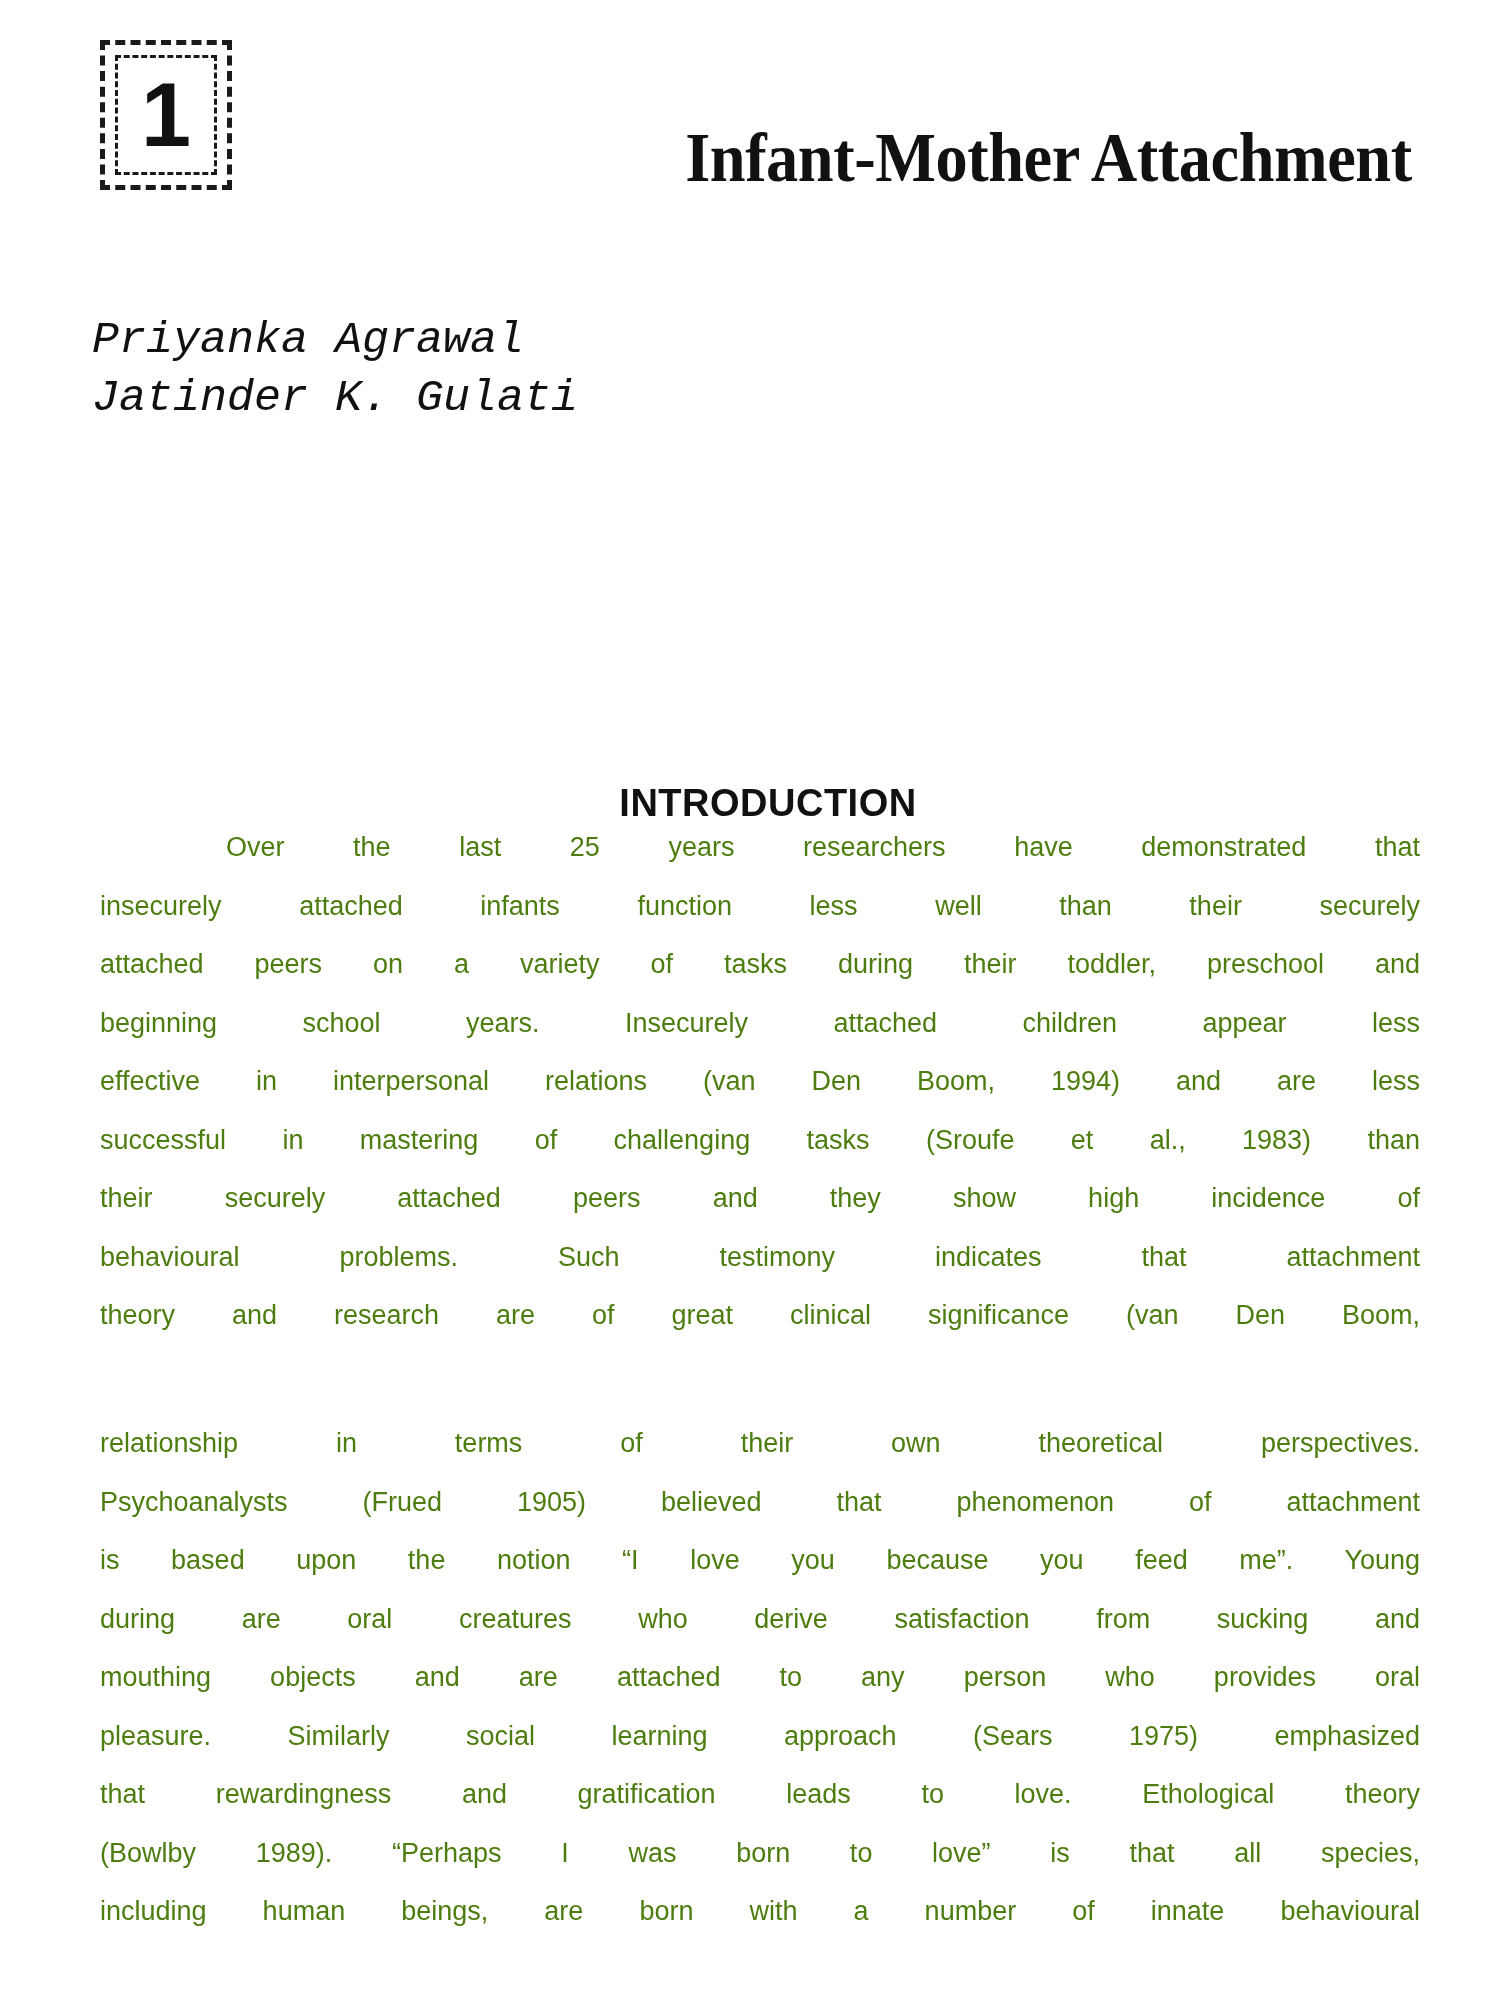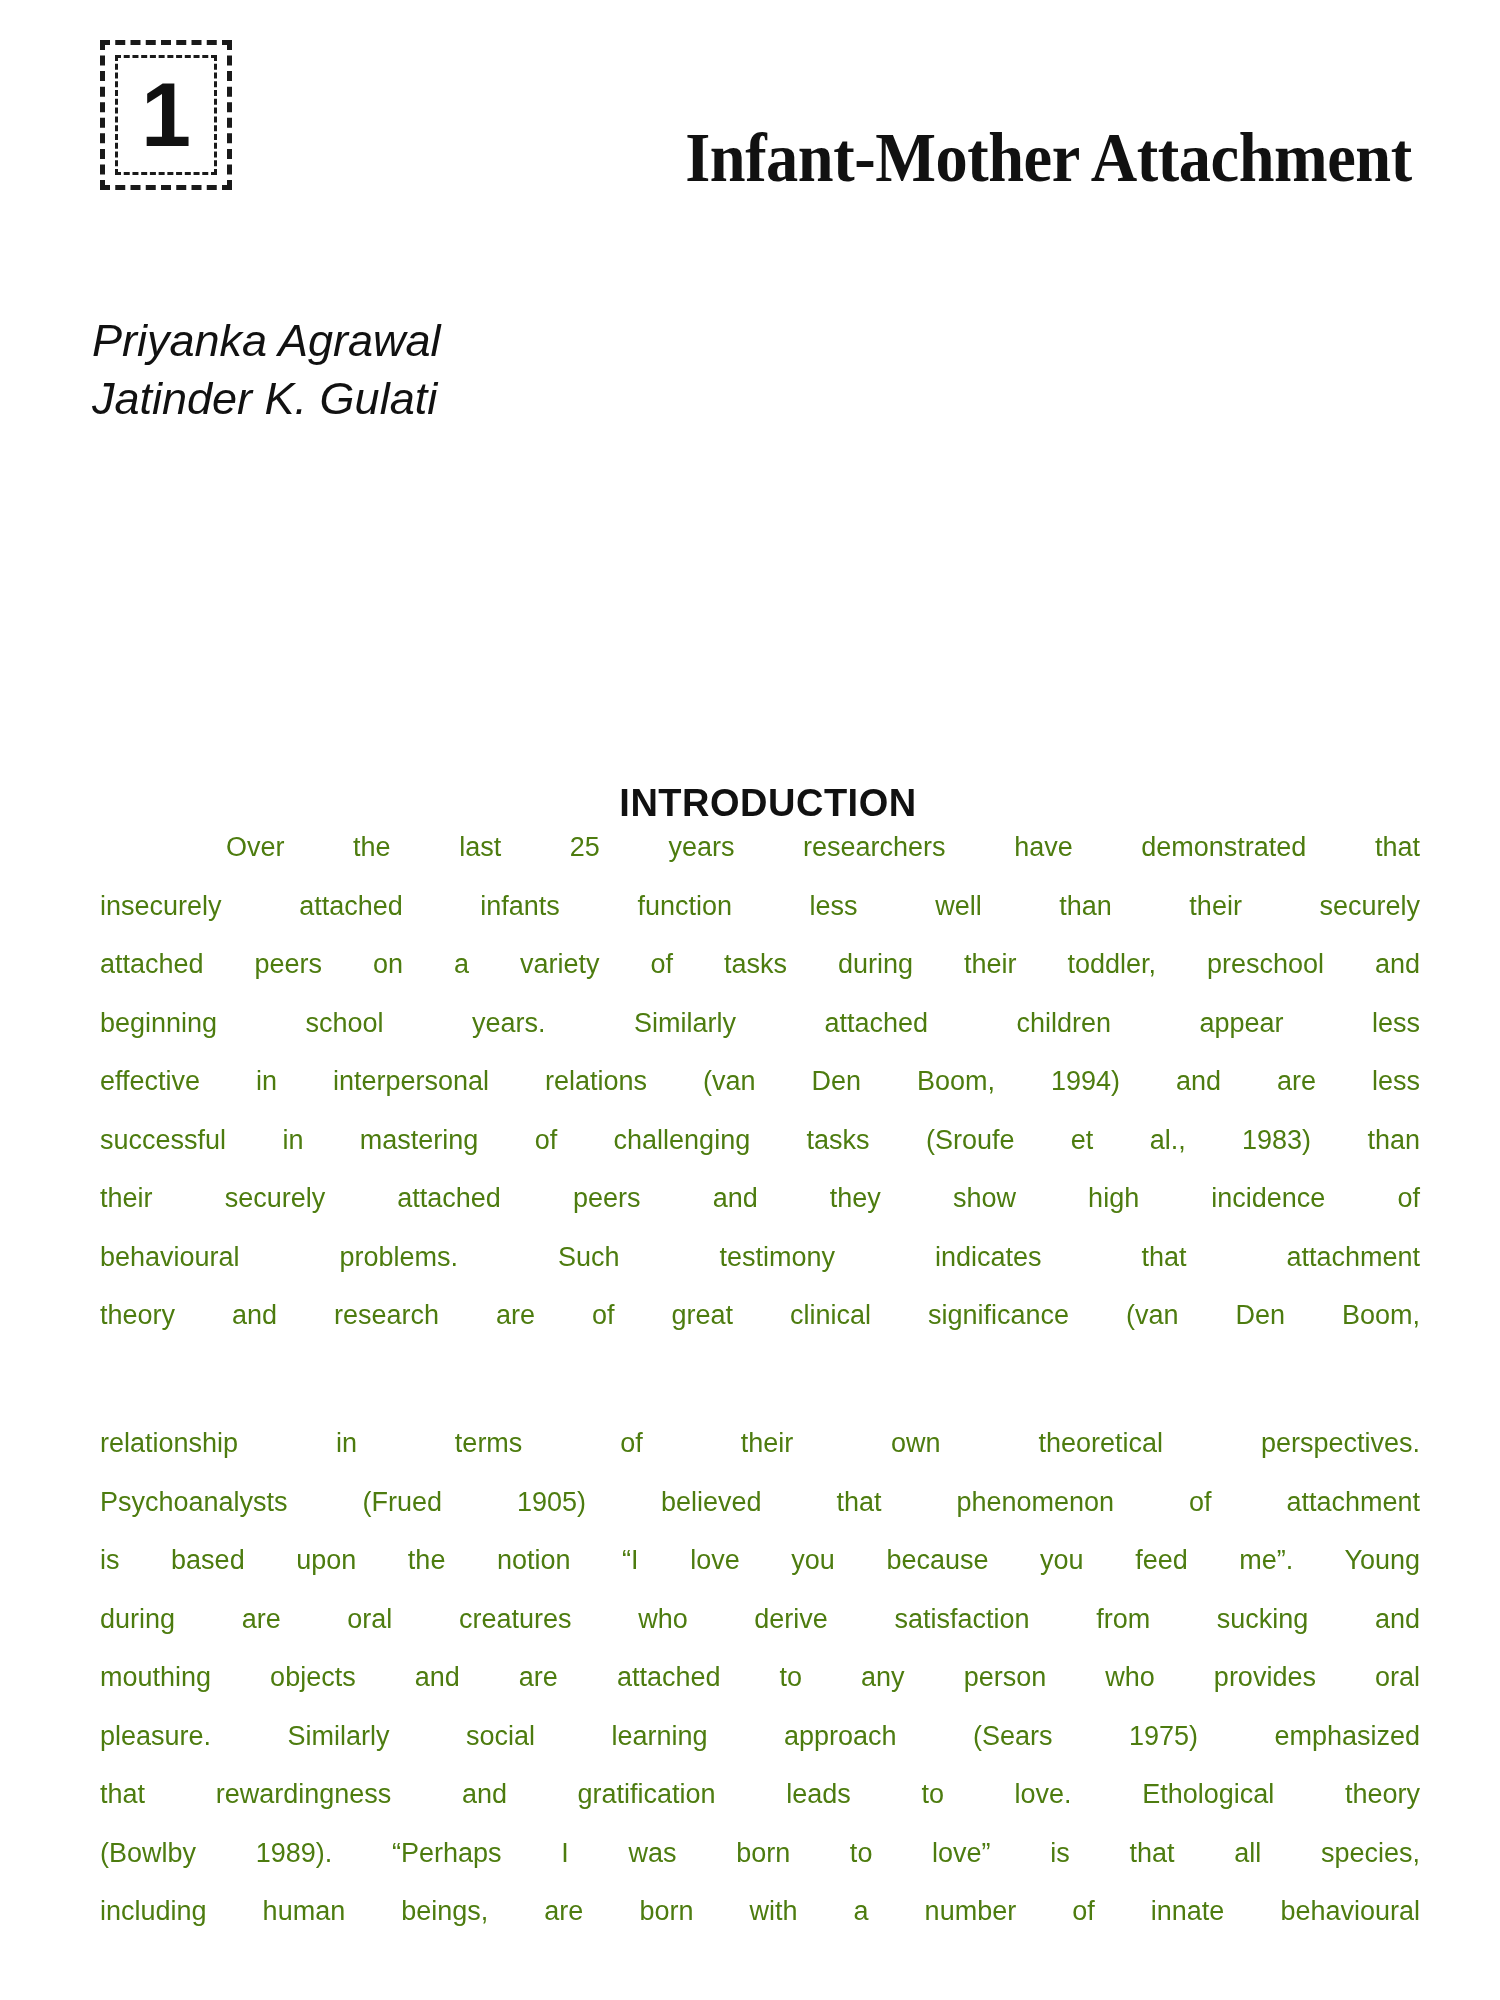--- a/index.html
+++ b/index.html
@@ -24,21 +24,21 @@
   .chapter-title {
     position: absolute; right: 88px; top: 76px;
     font-family: "Liberation Serif", "DejaVu Serif", serif; font-weight: bold;
     font-size: 70px; line-height: 1; letter-spacing: -0.5px; color: #111;
     transform: scaleX(0.92); transform-origin: right center;
   }
   .authors {
     position: absolute; left: 92px; top: 312px;
     font-style: italic; font-size: 45px; line-height: 58px; color: #111;
   }
-  .authors div { white-space: nowrap; }
+  .authors div { white-space: nowrap; font-family: Liberation Mono, monospace; }
   .section-heading {
     position: absolute; left: 0; right: 0; top: 750px; text-align: center;
     font-weight: bold; font-size: 38px; letter-spacing: 0.5px; color: #111;
     padding-left: 36px;
   }
   .body-text {
     position: absolute; left: 100px; width: 1320px;
     font-size: 27px; line-height: 58.5px; text-align: justify;
     text-align-last: auto; color: #4d7c0f;
   }
@@ -63,21 +63,21 @@
   <div>Priyanka Agrawal</div>
   <div>Jatinder K. Gulati</div>
 </div>
 
 <h2 class="section-heading">INTRODUCTION</h2>
 
 <div class="body-text para1">
   <span class="line indent">Over the last 25 years researchers have demonstrated that</span>
   <span class="line">insecurely attached infants function less well than their securely</span>
   <span class="line">attached peers on a variety of tasks during their toddler, preschool and</span>
-  <span class="line">beginning school years. Similarly attached children appear less</span>
+  <span class="line">beginning school years. Insecurely attached children appear less</span>
   <span class="line">effective in interpersonal relations (van Den Boom, 1994) and are less</span>
   <span class="line">successful in mastering of challenging tasks (Sroufe et al., 1983) than</span>
   <span class="line">their securely attached peers and they show high incidence of</span>
   <span class="line">behavioural problems. Such testimony indicates that attachment</span>
   <span class="line">theory and research are of great clinical significance (van Den Boom,</span>
 </div>
 
 <div class="body-text para2">
   <span class="line">relationship in terms of their own theoretical perspectives.</span>
   <span class="line">Psychoanalysts (Frued 1905) believed that phenomenon of attachment</span>

